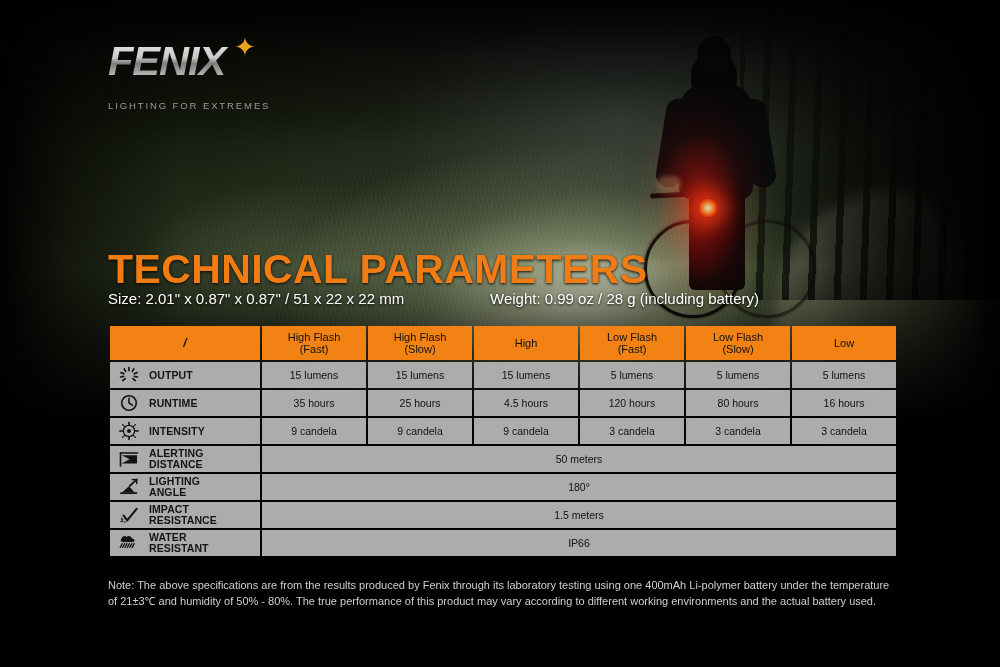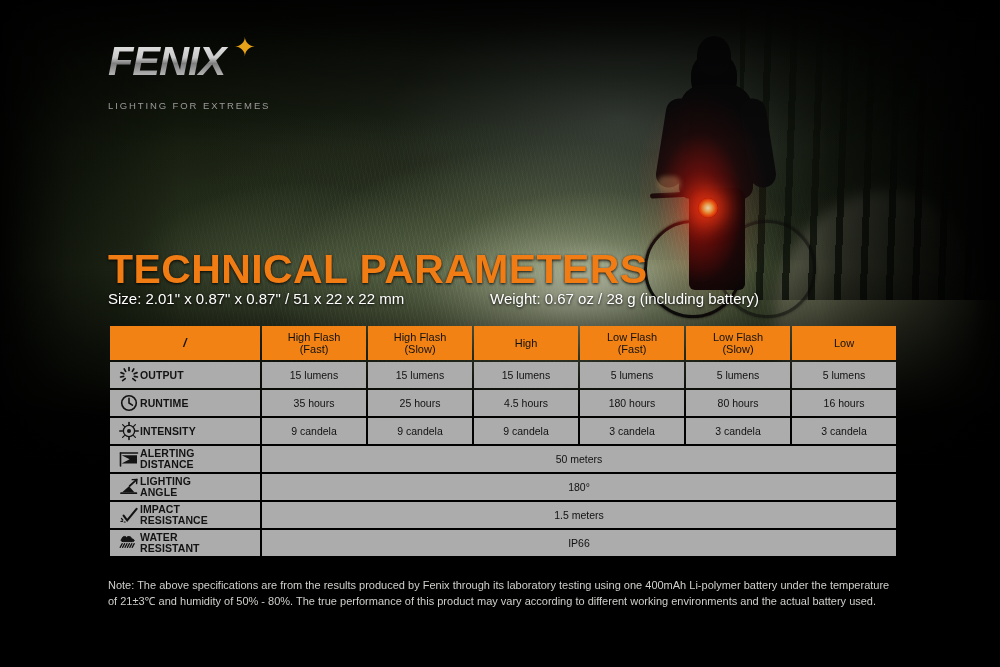--- a/index.html
+++ b/index.html
@@ -271,20 +271,21 @@
     background: #acacac;
     height: 26px;
   }
   #spec-table tbody td.label-cell {
     text-align: left;
     padding-left: 8px;
   }
   .lbl-wrap {
     display: flex;
     align-items: center;
+    gap: 9px;
   }
   .lbl-icon {
     width: 22px; height: 20px;
     flex: 0 0 22px;
     display: flex; align-items: center; justify-content: center;
   }
   .lbl-text {
     font-weight: bold;
     font-size: 10.5px;
     line-height: 11px;
@@ -347,21 +348,21 @@
 
     <div id="logo">
       <span class="logo-star">✦</span>
       <div class="logo-word">FENIX</div>
       <div class="logo-tag">LIGHTING FOR EXTREMES</div>
     </div>
 
     <div id="headline">TECHNICAL PARAMETERS</div>
 
     <div class="specline" id="size-line">Size: 2.01" x 0.87" x 0.87" / 51 x 22 x 22 mm</div>
-    <div class="specline" id="weight-line">Weight: 0.67 oz / 28 g (including battery)</div>
+    <div class="specline" id="weight-line">Weight: 0.99 oz / 28 g (including battery)</div>
 
     <table id="spec-table">
       <colgroup>
         <col class="col-label">
           <col class="col-mode">
           <col class="col-mode">
           <col class="col-mode">
         <col class="col-mode">
           <col class="col-mode">
           <col class="col-mode">
@@ -436,21 +437,21 @@
                   </svg>
                 </span>
                 <span class="lbl-text">
                   <div>RUNTIME</div>
                 </span>
               </div>
             </td>
             <td>35 hours</td>
             <td>25 hours</td>
             <td>4.5 hours</td>
-            <td>180 hours</td>
+            <td>120 hours</td>
             <td>80 hours</td>
             <td>16 hours</td>
           </tr>
           <tr>
             <td class="label-cell">
               <div class="lbl-wrap">
                 <span class="lbl-icon">
                   <svg width="22" height="20" viewBox="0 0 22 20" fill="none" stroke="#131313" stroke-width="1.6" stroke-linecap="round">
                     <circle cx="11" cy="10" r="5.6" stroke-width="1.3"></circle>
                     <circle cx="11" cy="10" r="2.0" fill="#131313" stroke="none"></circle>

